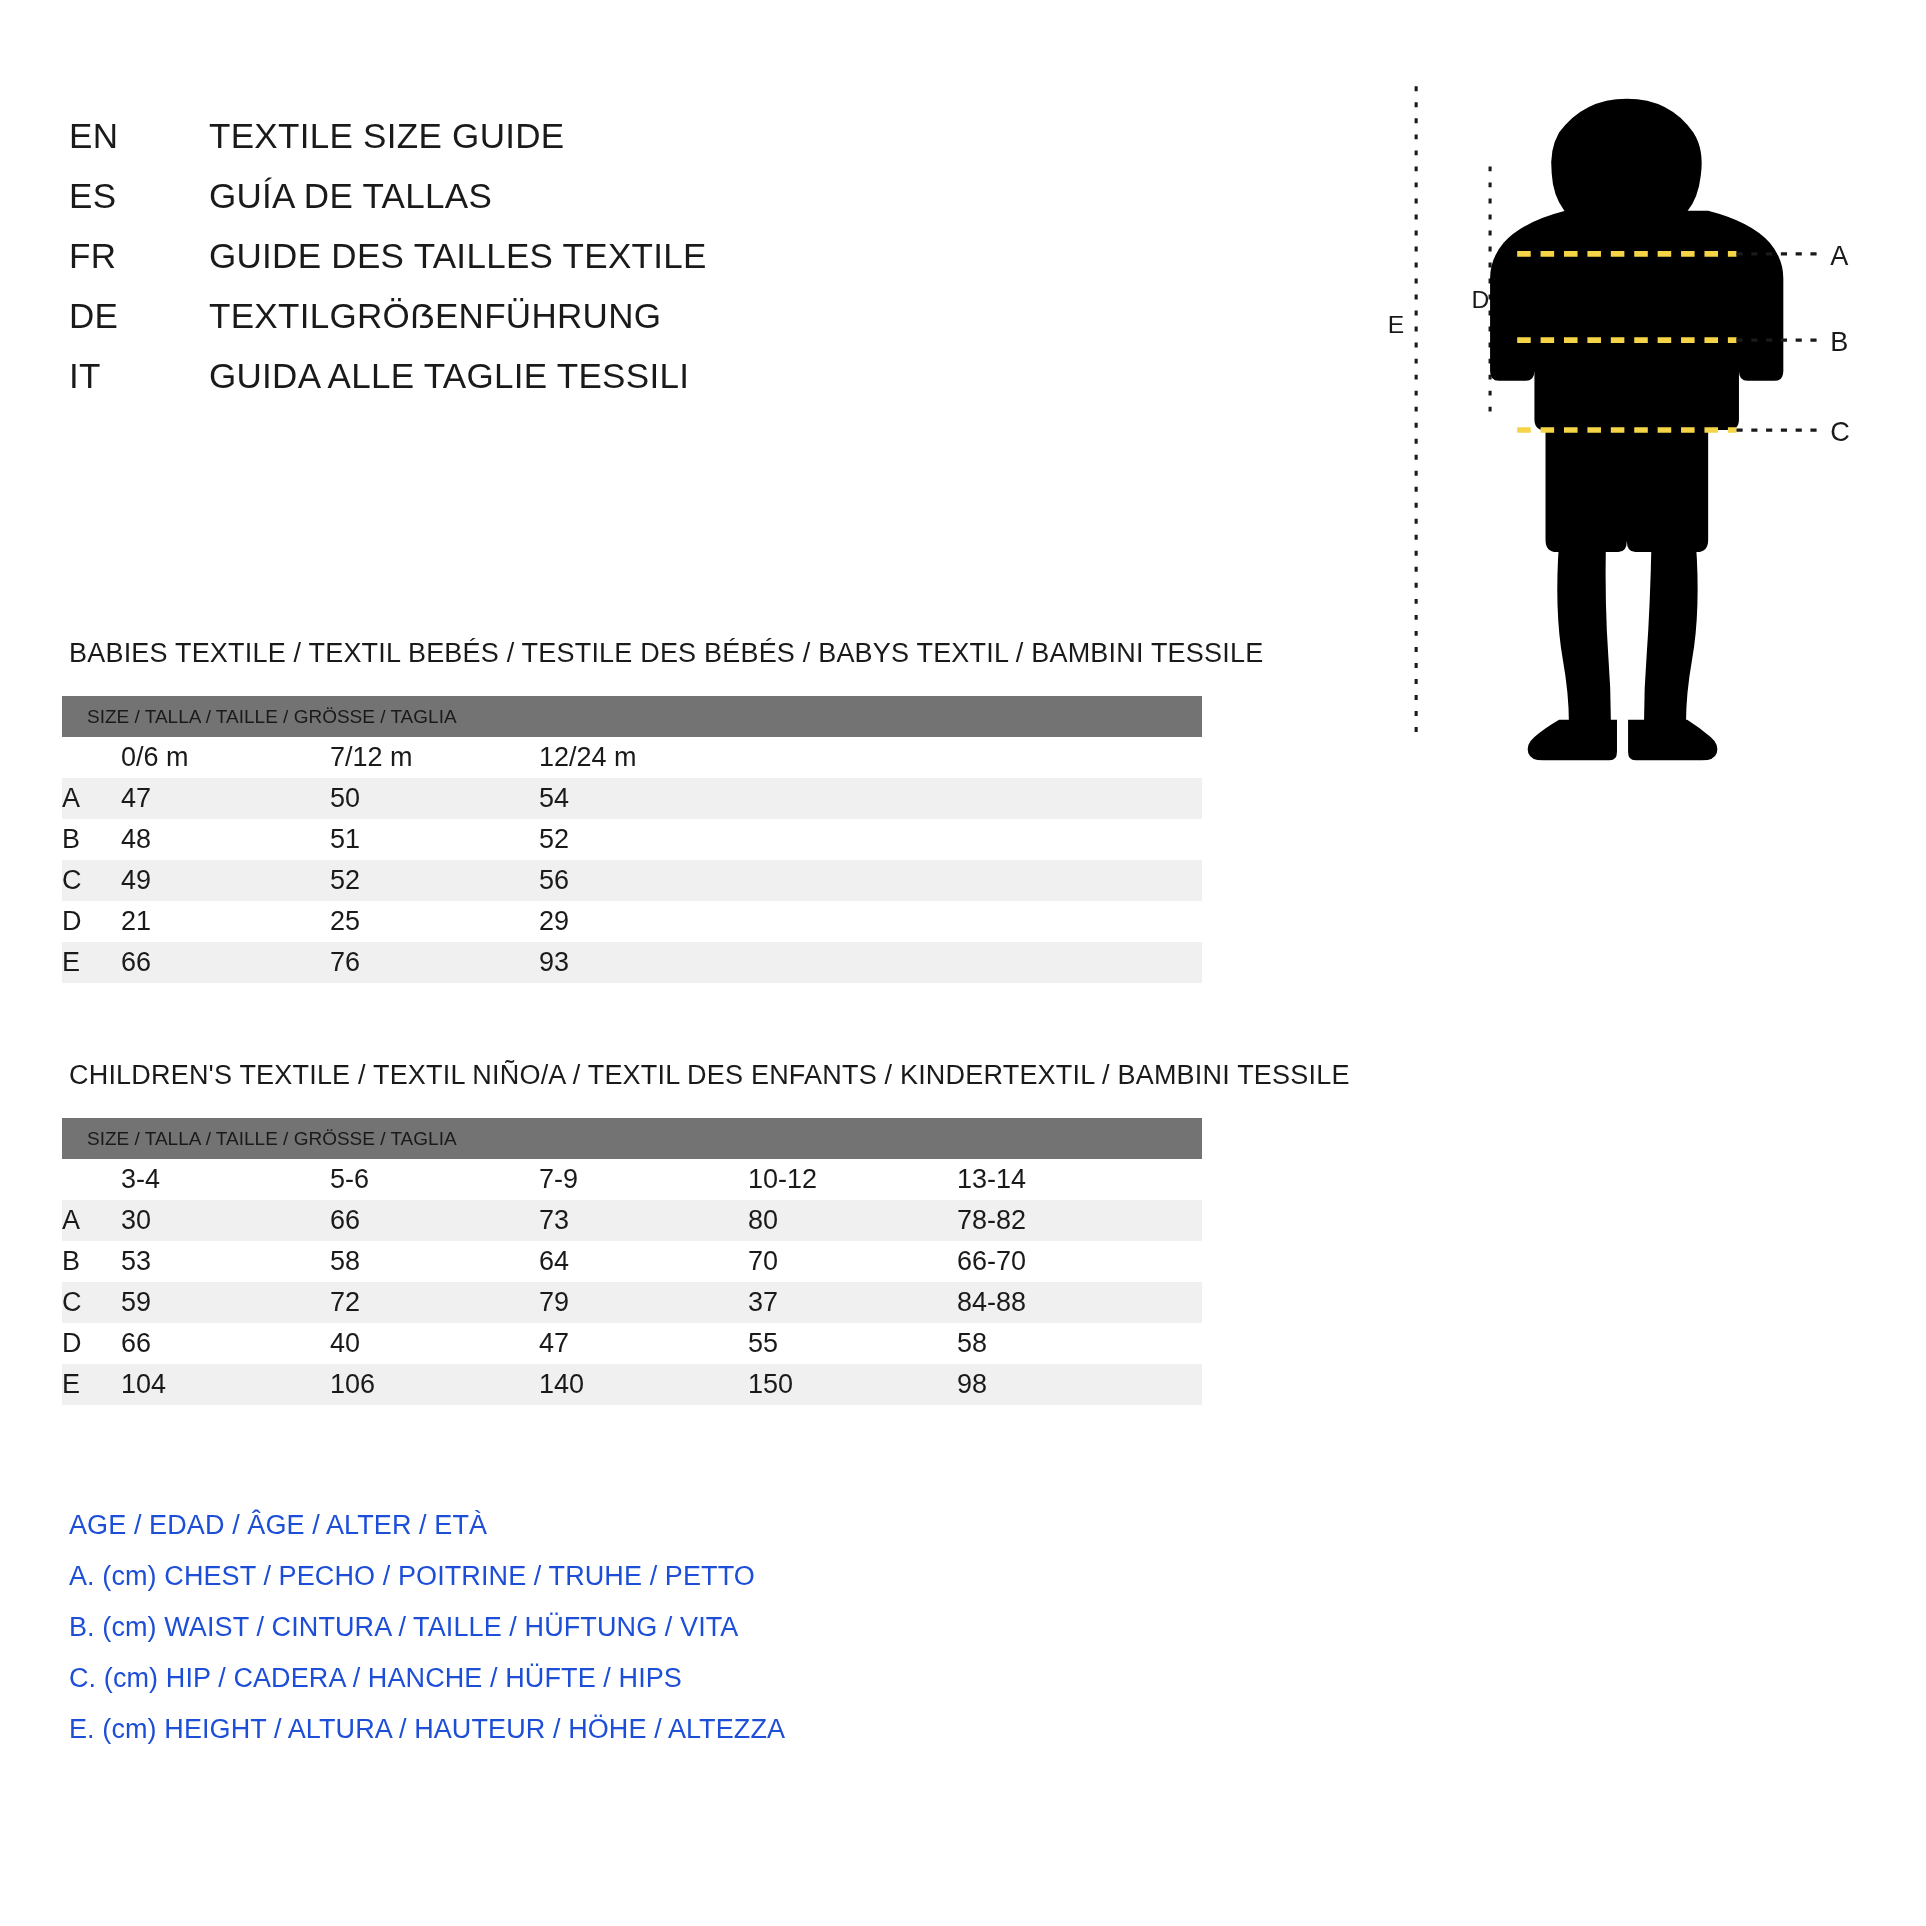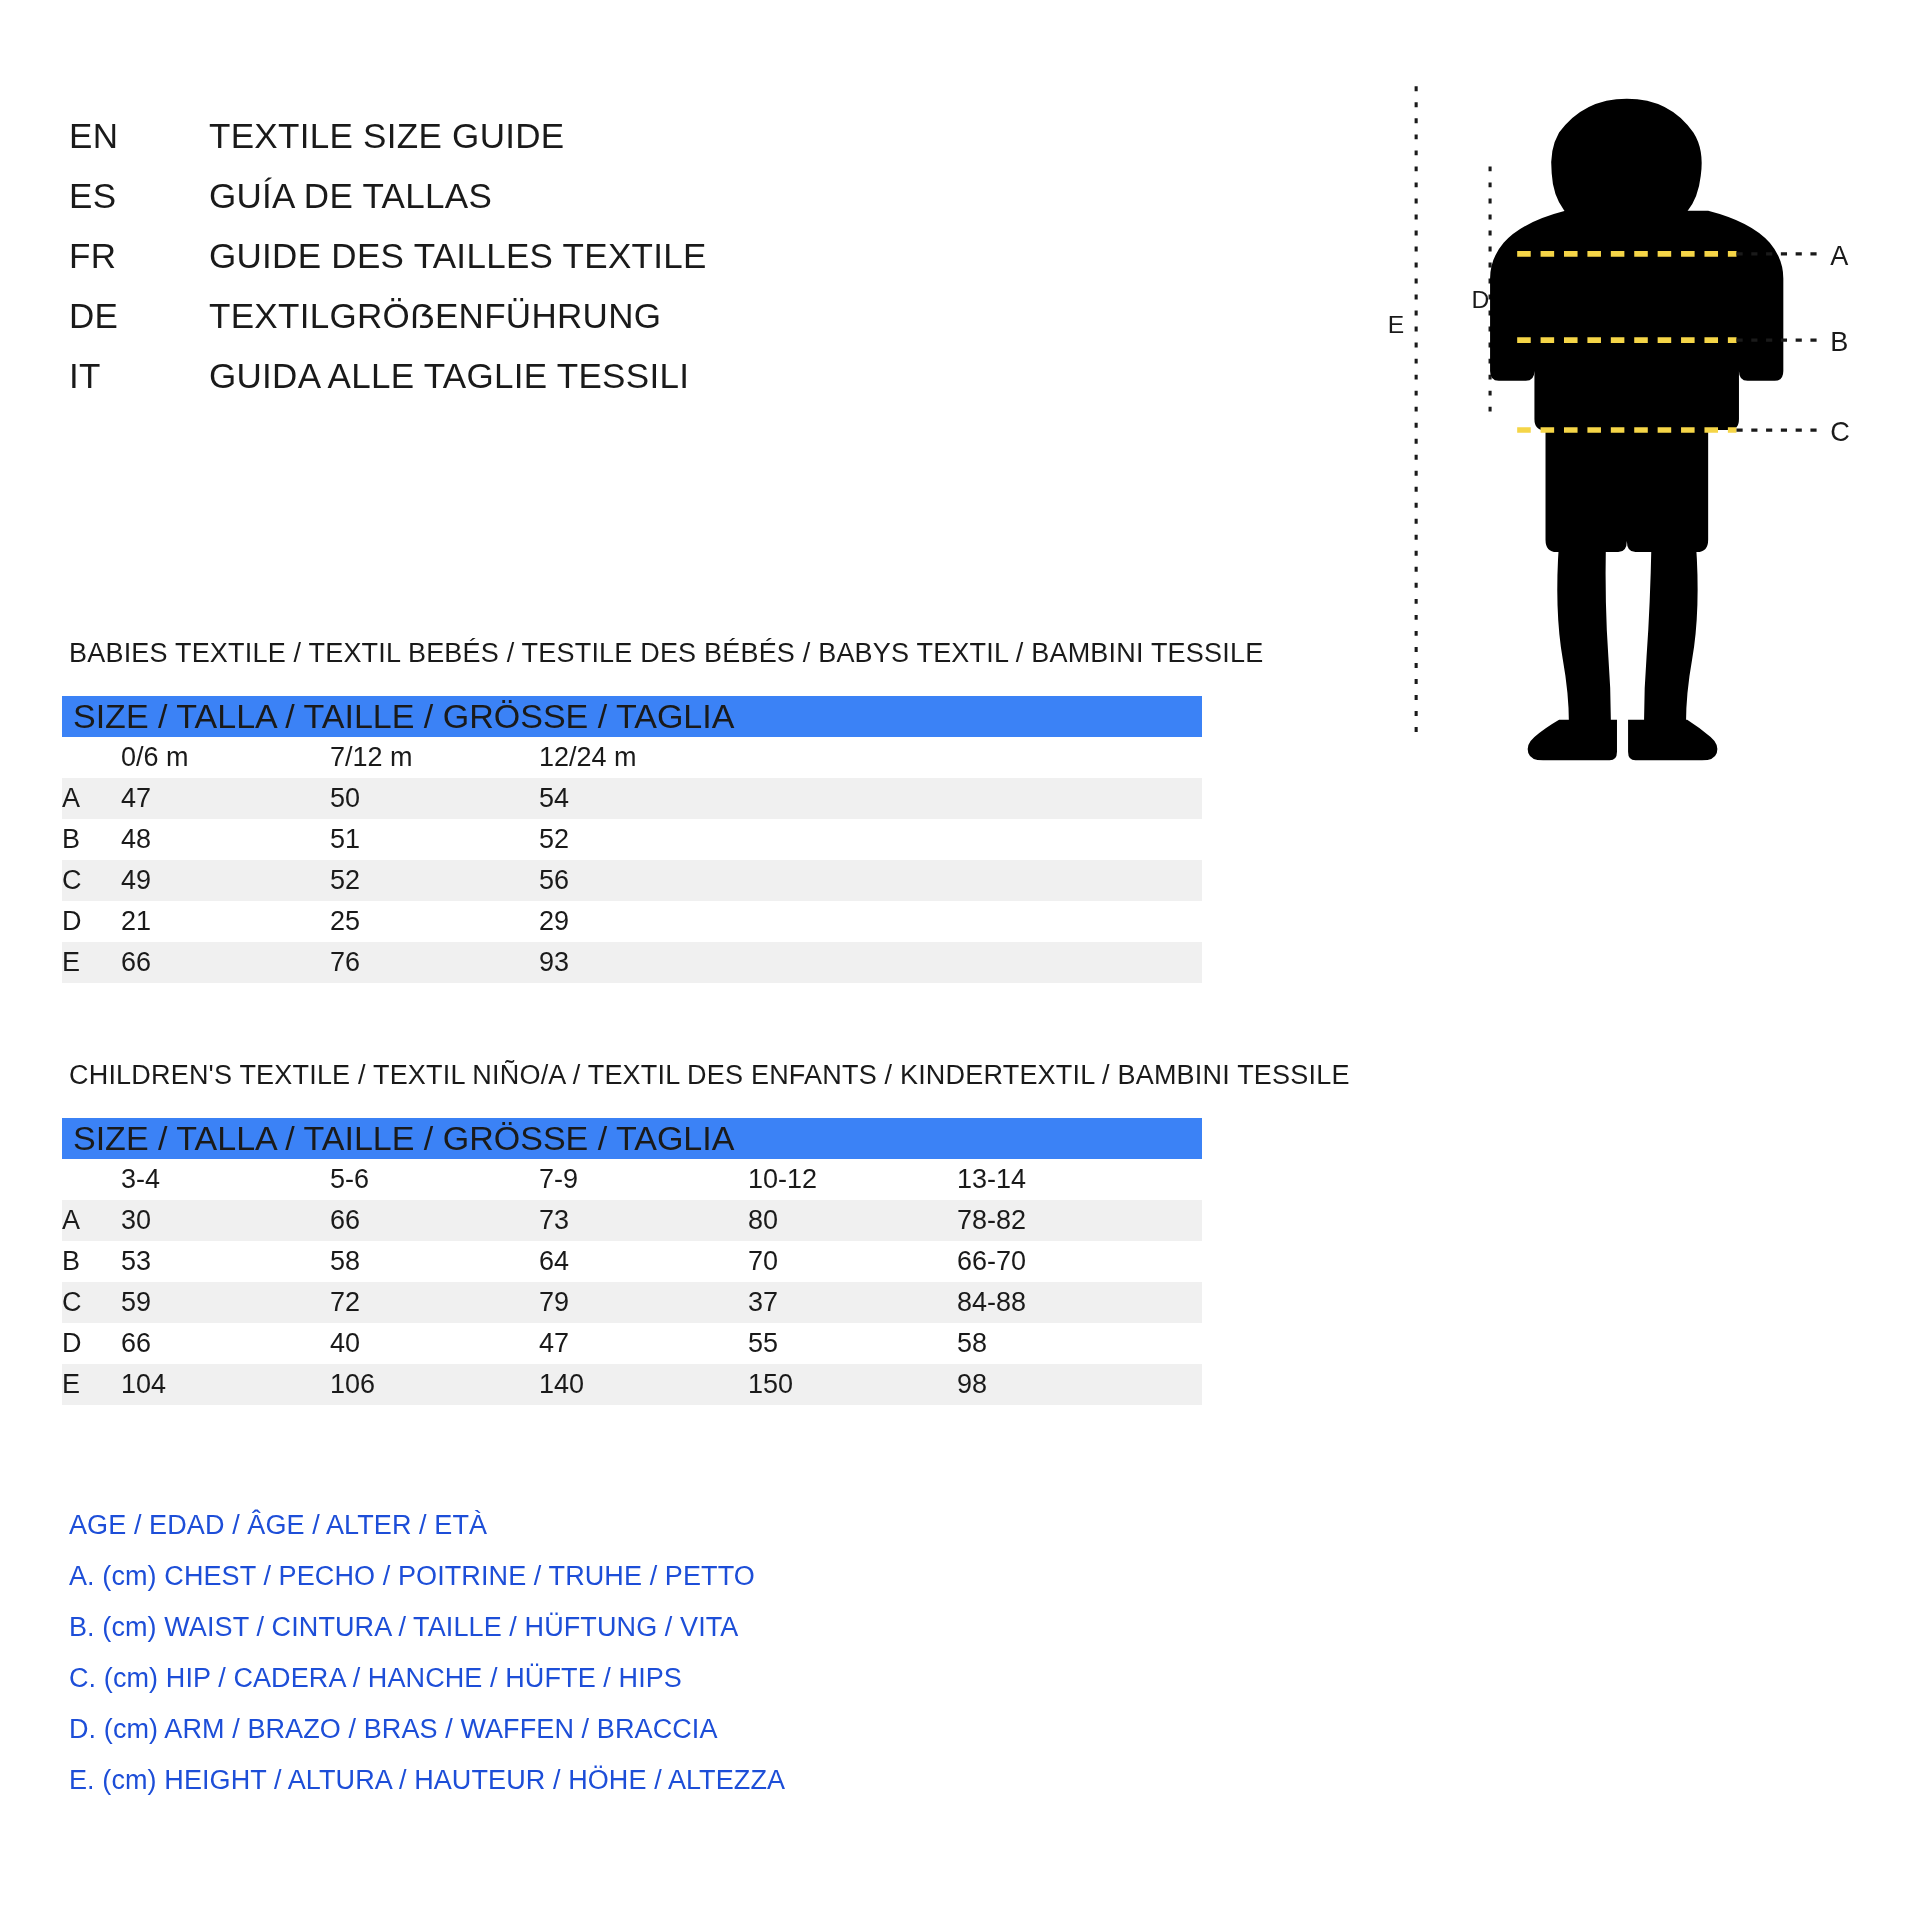--- a/index.html
+++ b/index.html
@@ -75,24 +75,24 @@
     font-size: 27px;
     color: #1a1a1a;
   }
   .sizetable td, .sizetable th {
     padding: 0;
     font-weight: normal;
     text-align: left;
     vertical-align: middle;
   }
   .hdr-band td {
-    background: #3b82f6;
+    background: #737373;
     height: 41px;
-    padding-left: 11px;
-    font-size: 34px;
+    padding-left: 25px;
+    font-size: 19px;
   }
   .sub-row td {
     background: #ffffff;
     height: 41px;
   }
   .data-row td {
     height: 41px;
   }
   .row-shade td { background: #f0f0f0; }
   .row-plain td { background: #ffffff; }
@@ -285,18 +285,17 @@
         <td class="c-val">98</td>
       </tr>
     </tbody>
   </table>
 
   <div class="legend">
     <div class="legend-line">AGE / EDAD / ÂGE / ALTER / ETÀ</div>
     <div class="legend-line">A. (cm) CHEST / PECHO / POITRINE / TRUHE / PETTO</div>
     <div class="legend-line">B. (cm) WAIST / CINTURA / TAILLE / HÜFTUNG / VITA</div>
     <div class="legend-line">C. (cm) HIP / CADERA / HANCHE / HÜFTE / HIPS</div>
-    <div class="legend-line">D. (cm) ARM / BRAZO / BRAS / WAFFEN / BRACCIA</div>
     <div class="legend-line">E. (cm) HEIGHT / ALTURA / HAUTEUR / HÖHE / ALTEZZA</div>
   </div>
 
 </div>
 
 
 </body></html>

